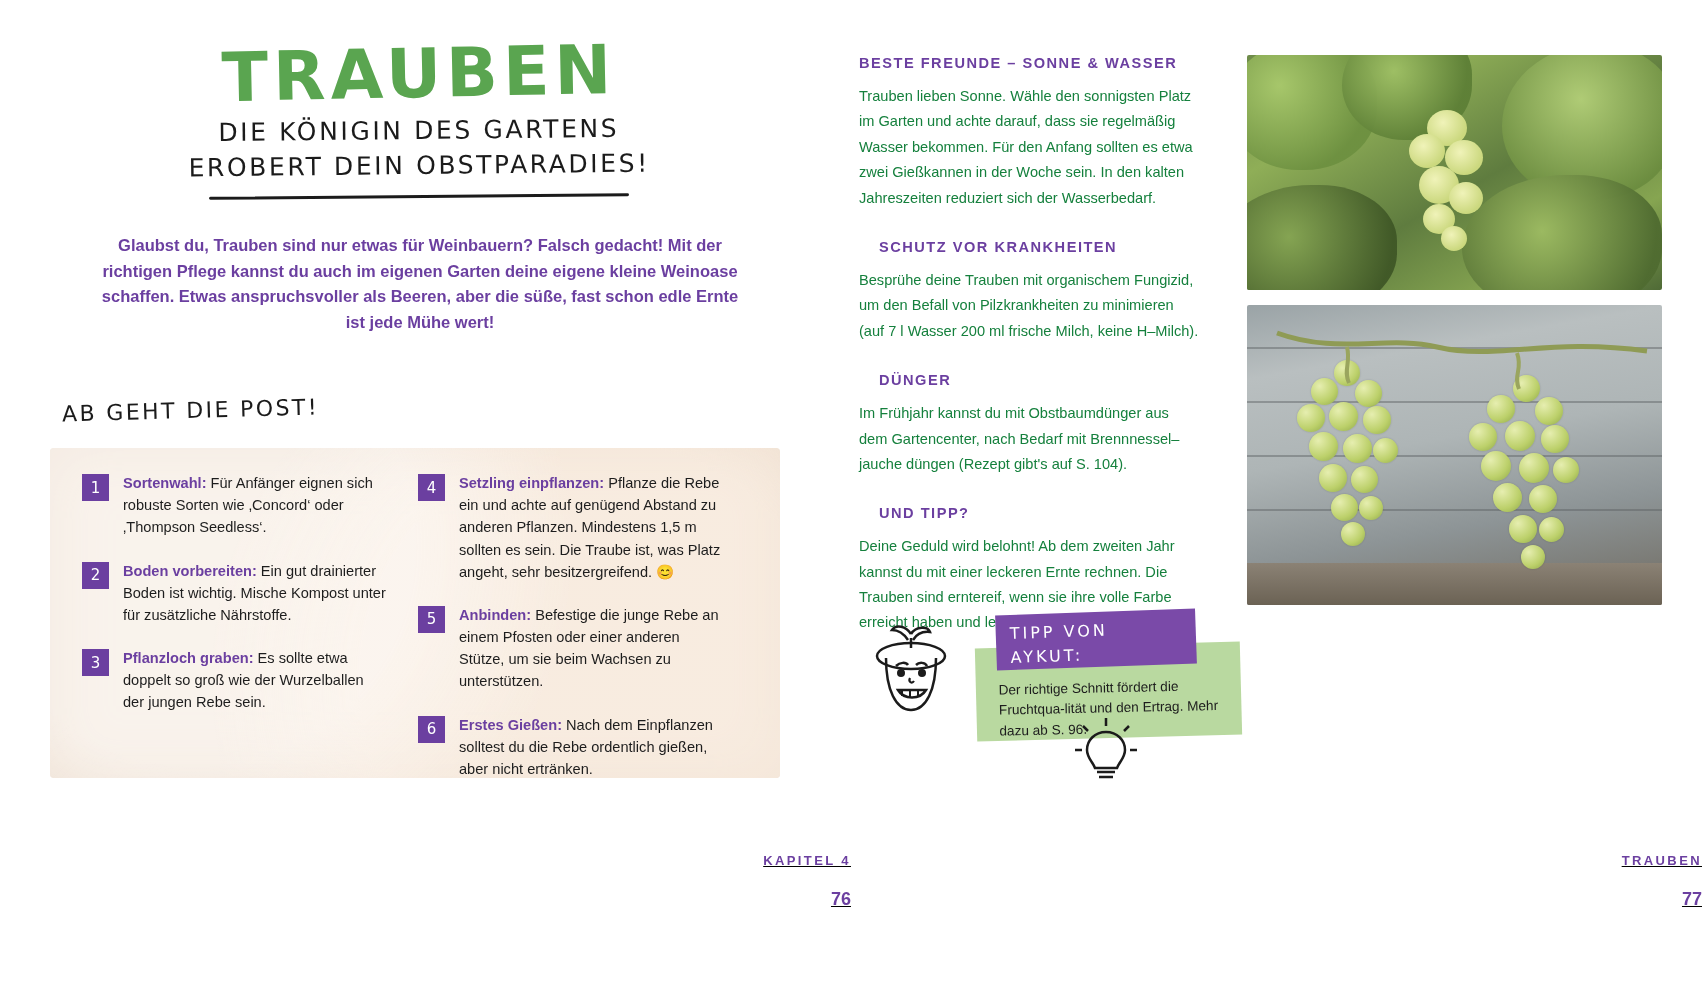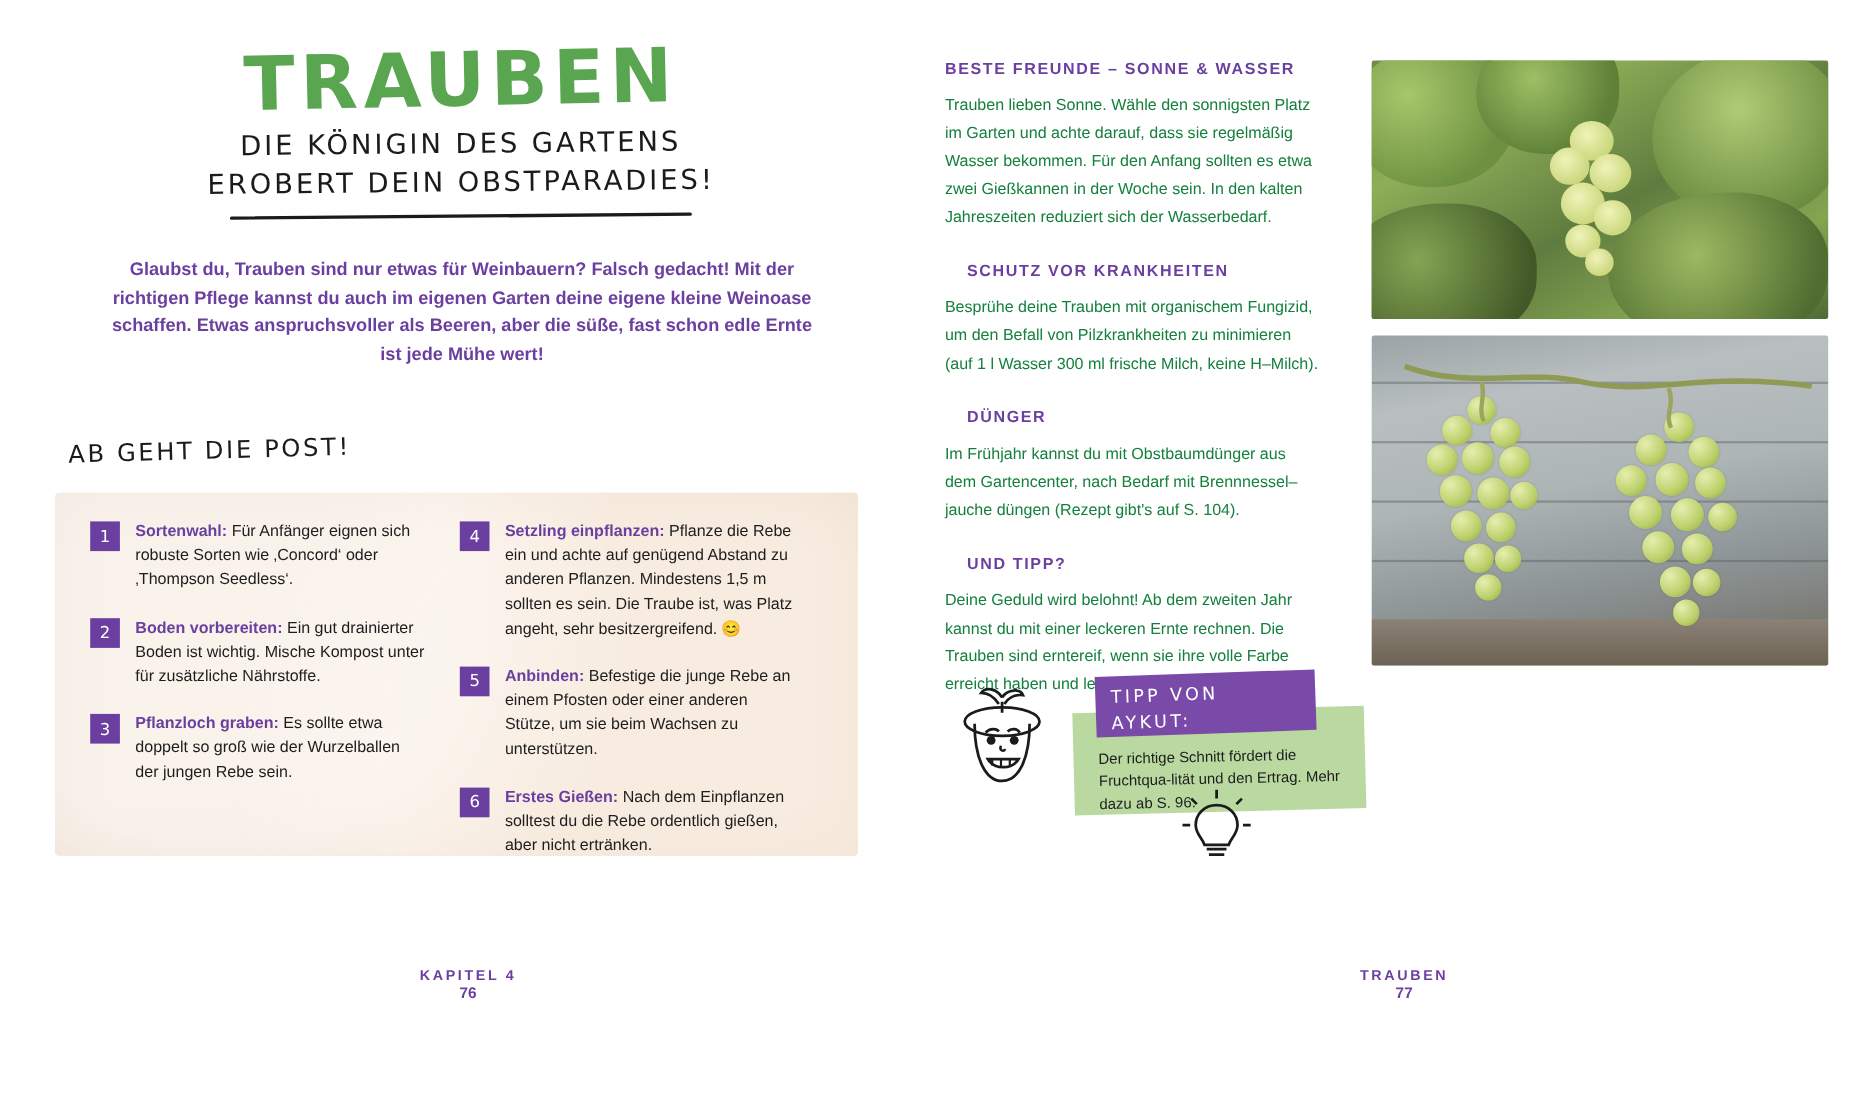--- a/index.html
+++ b/index.html
@@ -256,32 +256,34 @@
     transform: rotate(-1.2deg);
   }
   .farmer { position: absolute; left: 0px; top: 18px; }
   .bulb { position: absolute; left: 215px; top: 112px; }
 
   
   .footer {
     position: absolute;
     bottom: 90px;
     width: 100%;
-    text-align: center;
+    text-align: right;
+    text-decoration: underline;
   }
   .footer-label {
     color: #6b3fa0;
     font-size: 13px;
     font-weight: 700;
     letter-spacing: 2.4px;
   }
   .footer-page {
     color: #6b3fa0;
-    font-size: 14px;
-    font-weight: 700;
+    font-size: 18px;
+    font-weight: 700;
+    margin-top: 21px;
   }
 </style>
 </head>
 <body>
 
 <div class="spread">
 
   <div class="page page-left">
 
     <div class="title-block">
@@ -337,21 +339,21 @@
     </div>
   </div>
 
   <div class="page page-right">
 
     <div class="rcol">
       <div class="r-head">BESTE FREUNDE – SONNE &amp; WASSER</div>
       <p class="r-para">Trauben lieben Sonne. Wähle den sonnigsten Platz im Garten und achte darauf, dass sie regelmäßig Wasser bekommen. Für den Anfang sollten es etwa zwei Gießkannen in der Woche sein. In den kalten Jahreszeiten reduziert sich der Wasserbedarf.</p>
 
       <div class="r-head spaced">SCHUTZ VOR KRANKHEITEN</div>
-      <p class="r-para">Besprühe deine Trauben mit organischem Fungizid, um den Befall von Pilzkrankheiten zu minimieren (auf 1 l Wasser 300 ml frische Milch, keine H–Milch).</p>
+      <p class="r-para">Besprühe deine Trauben mit organischem Fungizid, um den Befall von Pilzkrankheiten zu minimieren (auf 7 l Wasser 200 ml frische Milch, keine H–Milch).</p>
 
       <div class="r-head spaced">DÜNGER</div>
       <p class="r-para">Im Frühjahr kannst du mit Obstbaumdünger aus dem Gartencenter, nach Bedarf mit Brennnessel–jauche düngen (Rezept gibt's auf S. 104).</p>
 
       <div class="r-head spaced">UND TIPP?</div>
       <p class="r-para">Deine Geduld wird belohnt! Ab dem zweiten Jahr kannst du mit einer leckeren Ernte rechnen. Die Trauben sind erntereif, wenn sie ihre volle Farbe erreicht haben und leicht vom Stiel zu lösen sind.</p>
     </div>
 
     <div class="photo photo-1">
       <div class="leaf" style="left:-20px; top:-15px; width:150px; height:130px;"></div>

